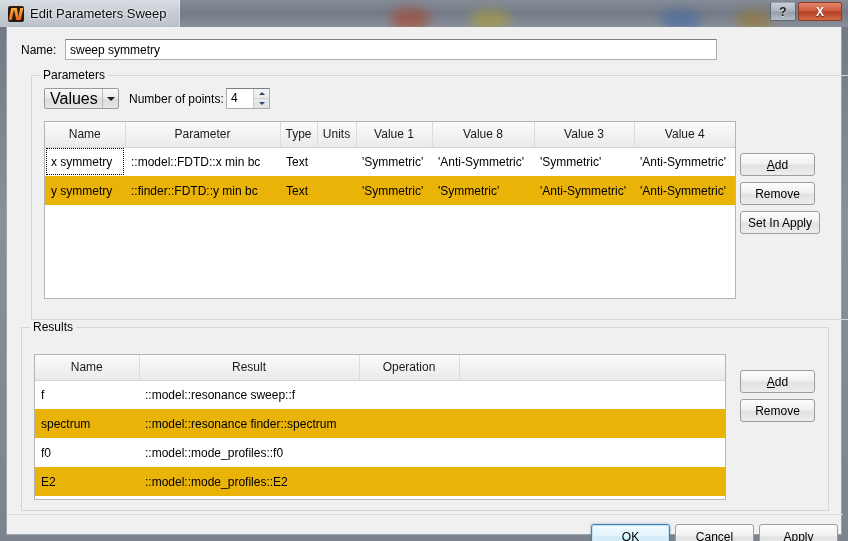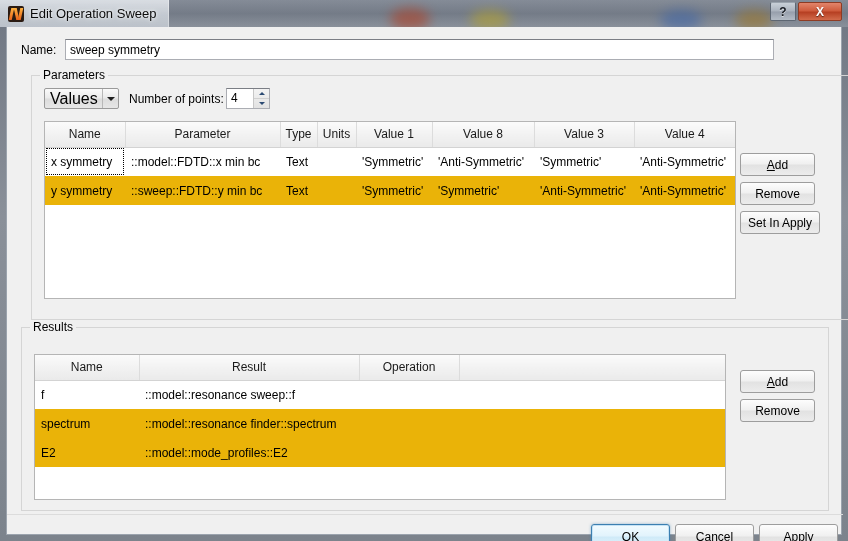--- a/index.html
+++ b/index.html
@@ -86,21 +86,21 @@
     border: 1px solid #9ba3ad;
     border-top: none;
   }
 
   .lbl { font-size: 12px; color: #000; }
 
   #name-row { position: absolute; left: 14px; top: 12px; width: 808px; height: 22px; }
   #name-label { position: absolute; left: 0; top: 4px; }
   #name-input {
     position: absolute; left: 44px; top: 0;
-    width: 709px; height: 21px;
+    width: 652px; height: 21px;
     background: #fff;
     border: 1px solid #abadb3;
     border-top-color: #7b7e85;
     padding: 0 4px;
     font-family: "Liberation Sans", sans-serif;
     font-size: 12px; color: #000;
     line-height: 19px;
     outline: none;
   }
 
@@ -243,21 +243,21 @@
     <div class="glass-blob" style="left:470px;top:10px;width:40px;height:20px;background:#b8a426;"></div>
     <div class="glass-blob" style="left:660px;top:10px;width:42px;height:20px;background:#3a62a8;"></div>
     <div class="glass-blob" style="left:735px;top:10px;width:38px;height:20px;background:#a0761f;"></div>
 
     <div id="title-left">
       <div id="app-icon">
         <div class="m1"></div>
           <div class="m2"></div>
           <div class="m3"></div>
       </div>
-      <div id="title-text">Edit Operation Sweep</div>
+      <div id="title-text">Edit Parameters Sweep</div>
     </div>
 
     <div id="title-buttons">
       <div class="tb-btn tb-help">?</div>
       <div class="tb-btn tb-close">X</div>
     </div>
   </div>
 
   <div id="client">
 
@@ -320,21 +320,21 @@
               <td>::model::FDTD::x min bc</td>
               <td>Text</td>
               <td></td>
               <td>'Symmetric'</td>
               <td>'Anti-Symmetric'</td>
               <td>'Symmetric'</td>
               <td>'Anti-Symmetric'</td>
             </tr>
             <tr class="alt">
               <td>y symmetry</td>
-              <td>::sweep::FDTD::y min bc</td>
+              <td>::finder::FDTD::y min bc</td>
               <td>Text</td>
               <td></td>
               <td>'Symmetric'</td>
               <td>'Symmetric'</td>
               <td>'Anti-Symmetric'</td>
               <td>'Anti-Symmetric'</td>
             </tr>
           </tbody>
         </table>
       </div>
@@ -372,20 +372,26 @@
               <td>::model::resonance sweep::f</td>
               <td></td>
               <td></td>
             </tr>
             <tr class="alt">
               <td>spectrum</td>
               <td>::model::resonance finder::spectrum</td>
               <td></td>
               <td></td>
             </tr>
+            <tr>
+              <td>f0</td>
+              <td>::model::mode_profiles::f0</td>
+              <td></td>
+              <td></td>
+            </tr>
             <tr class="alt">
               <td>E2</td>
               <td>::model::mode_profiles::E2</td>
               <td></td>
               <td></td>
             </tr>
           </tbody>
         </table>
       </div>
     </div>

